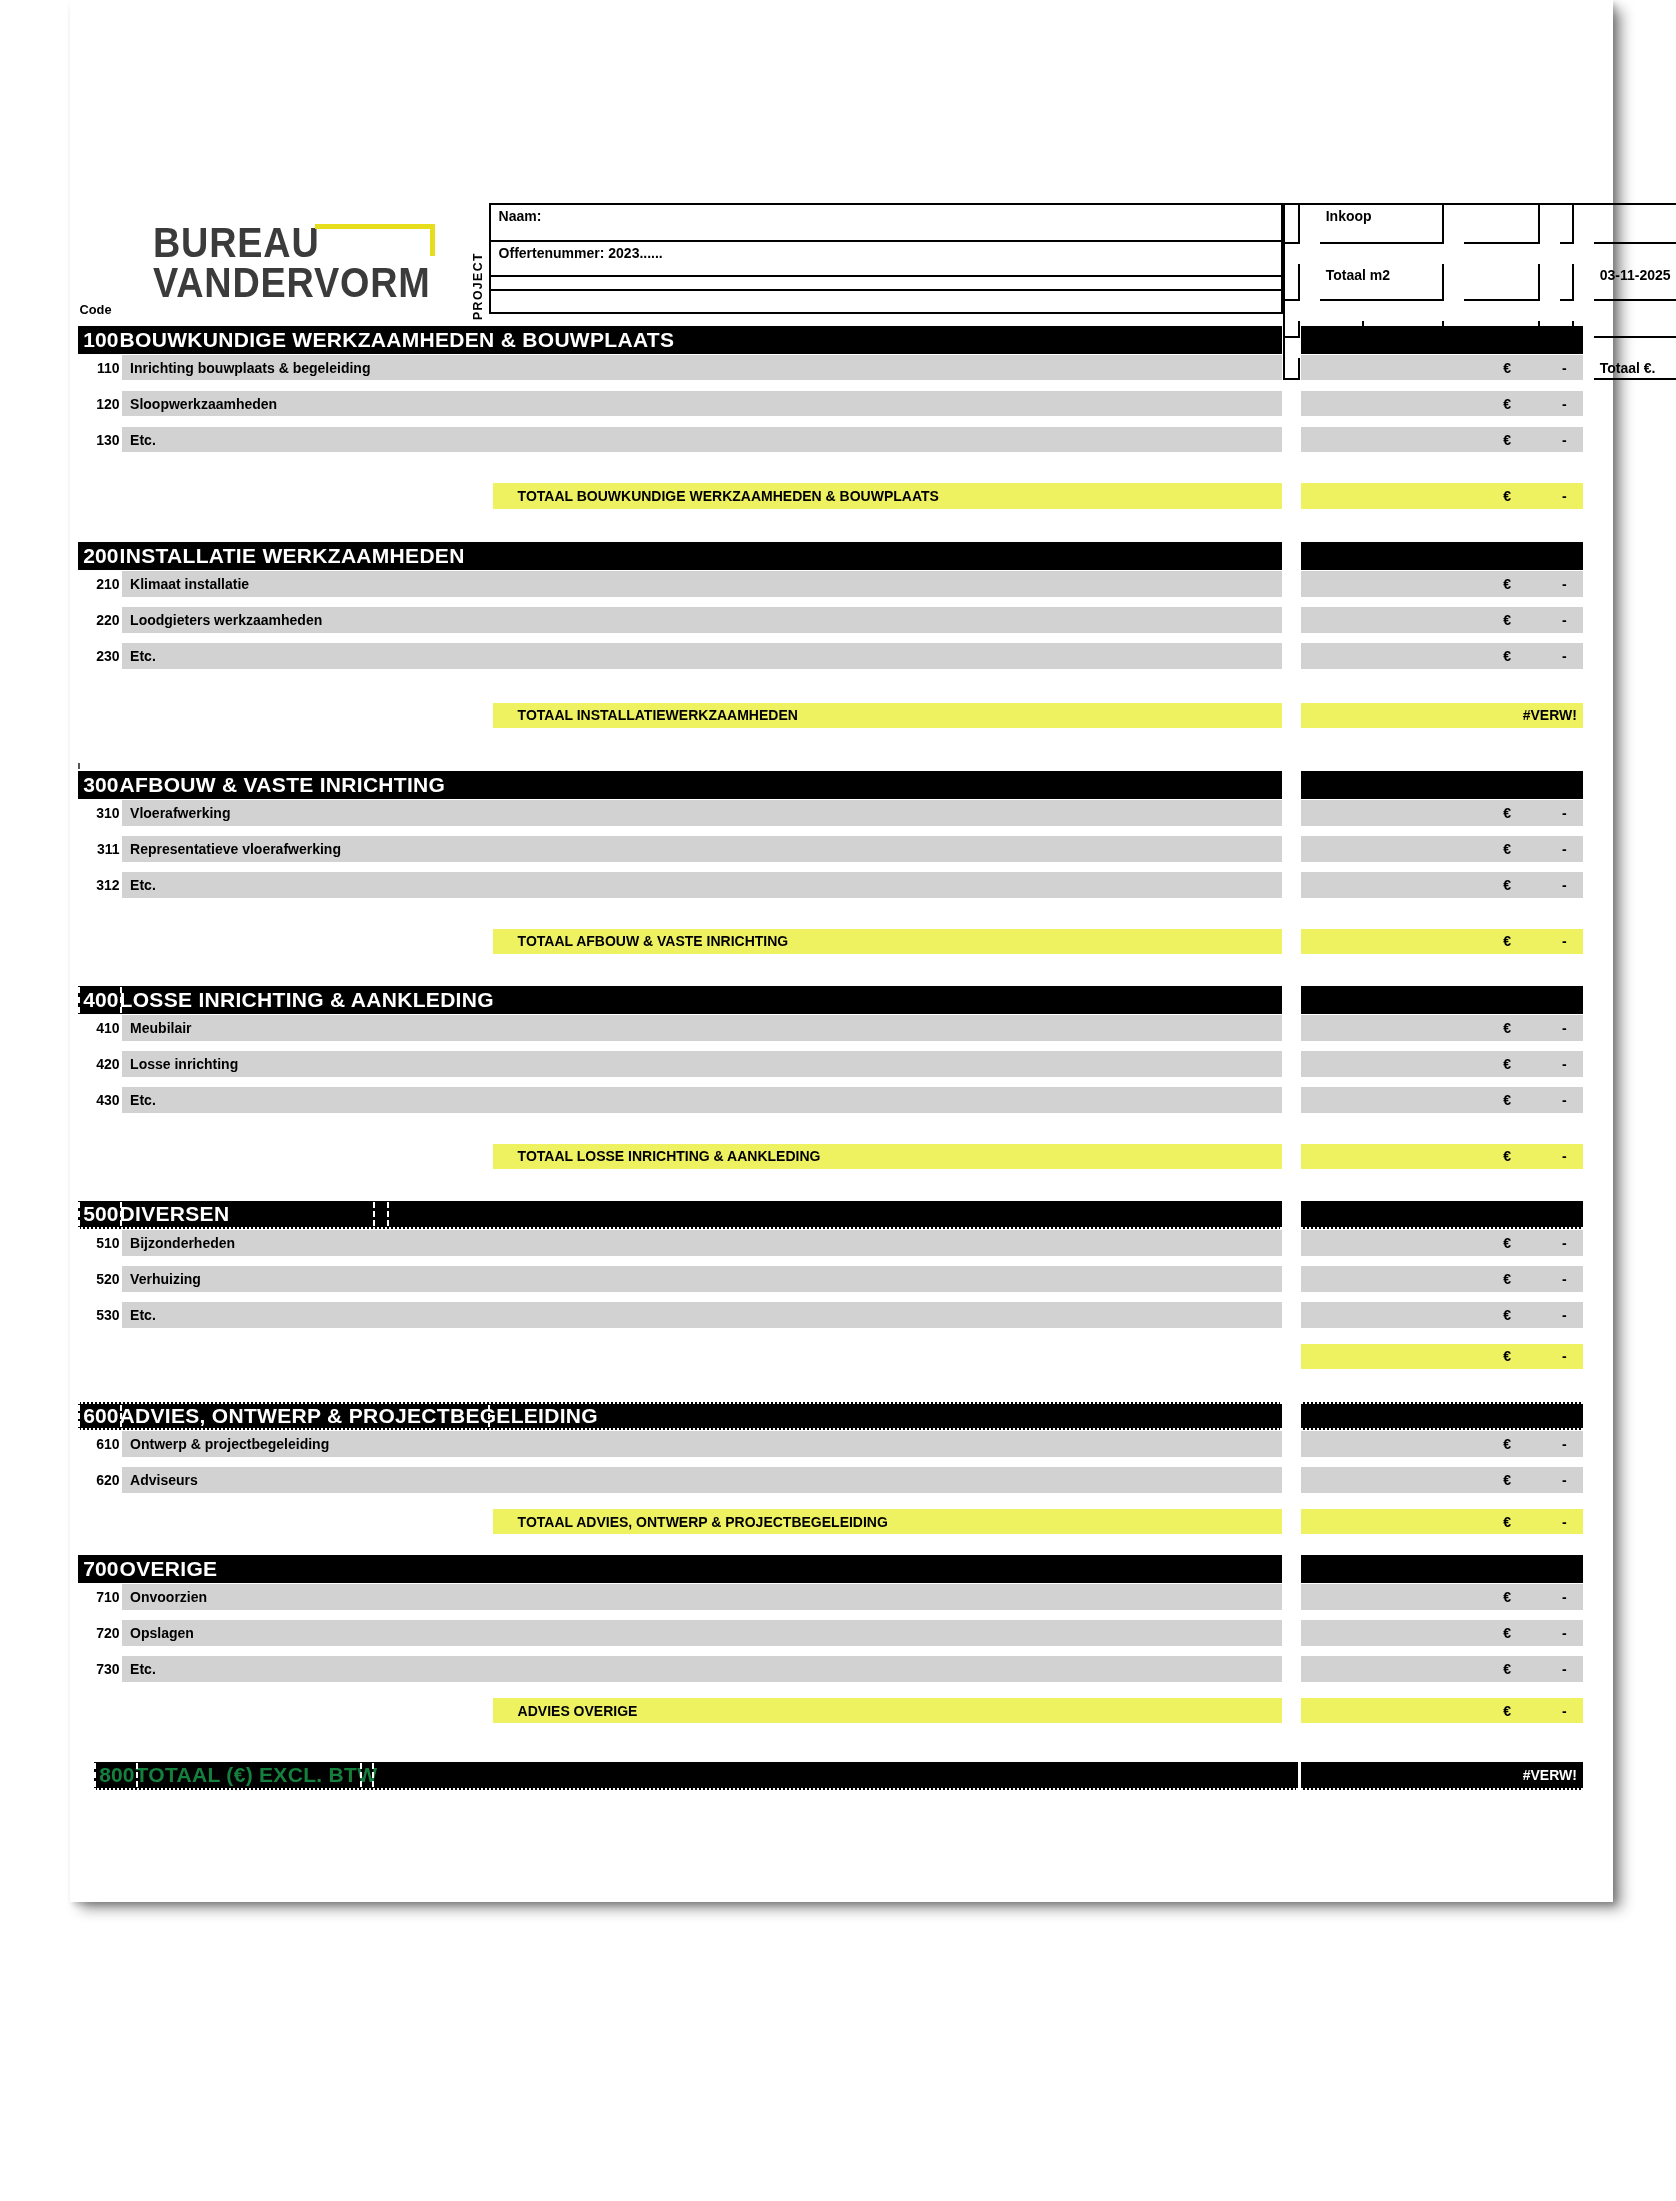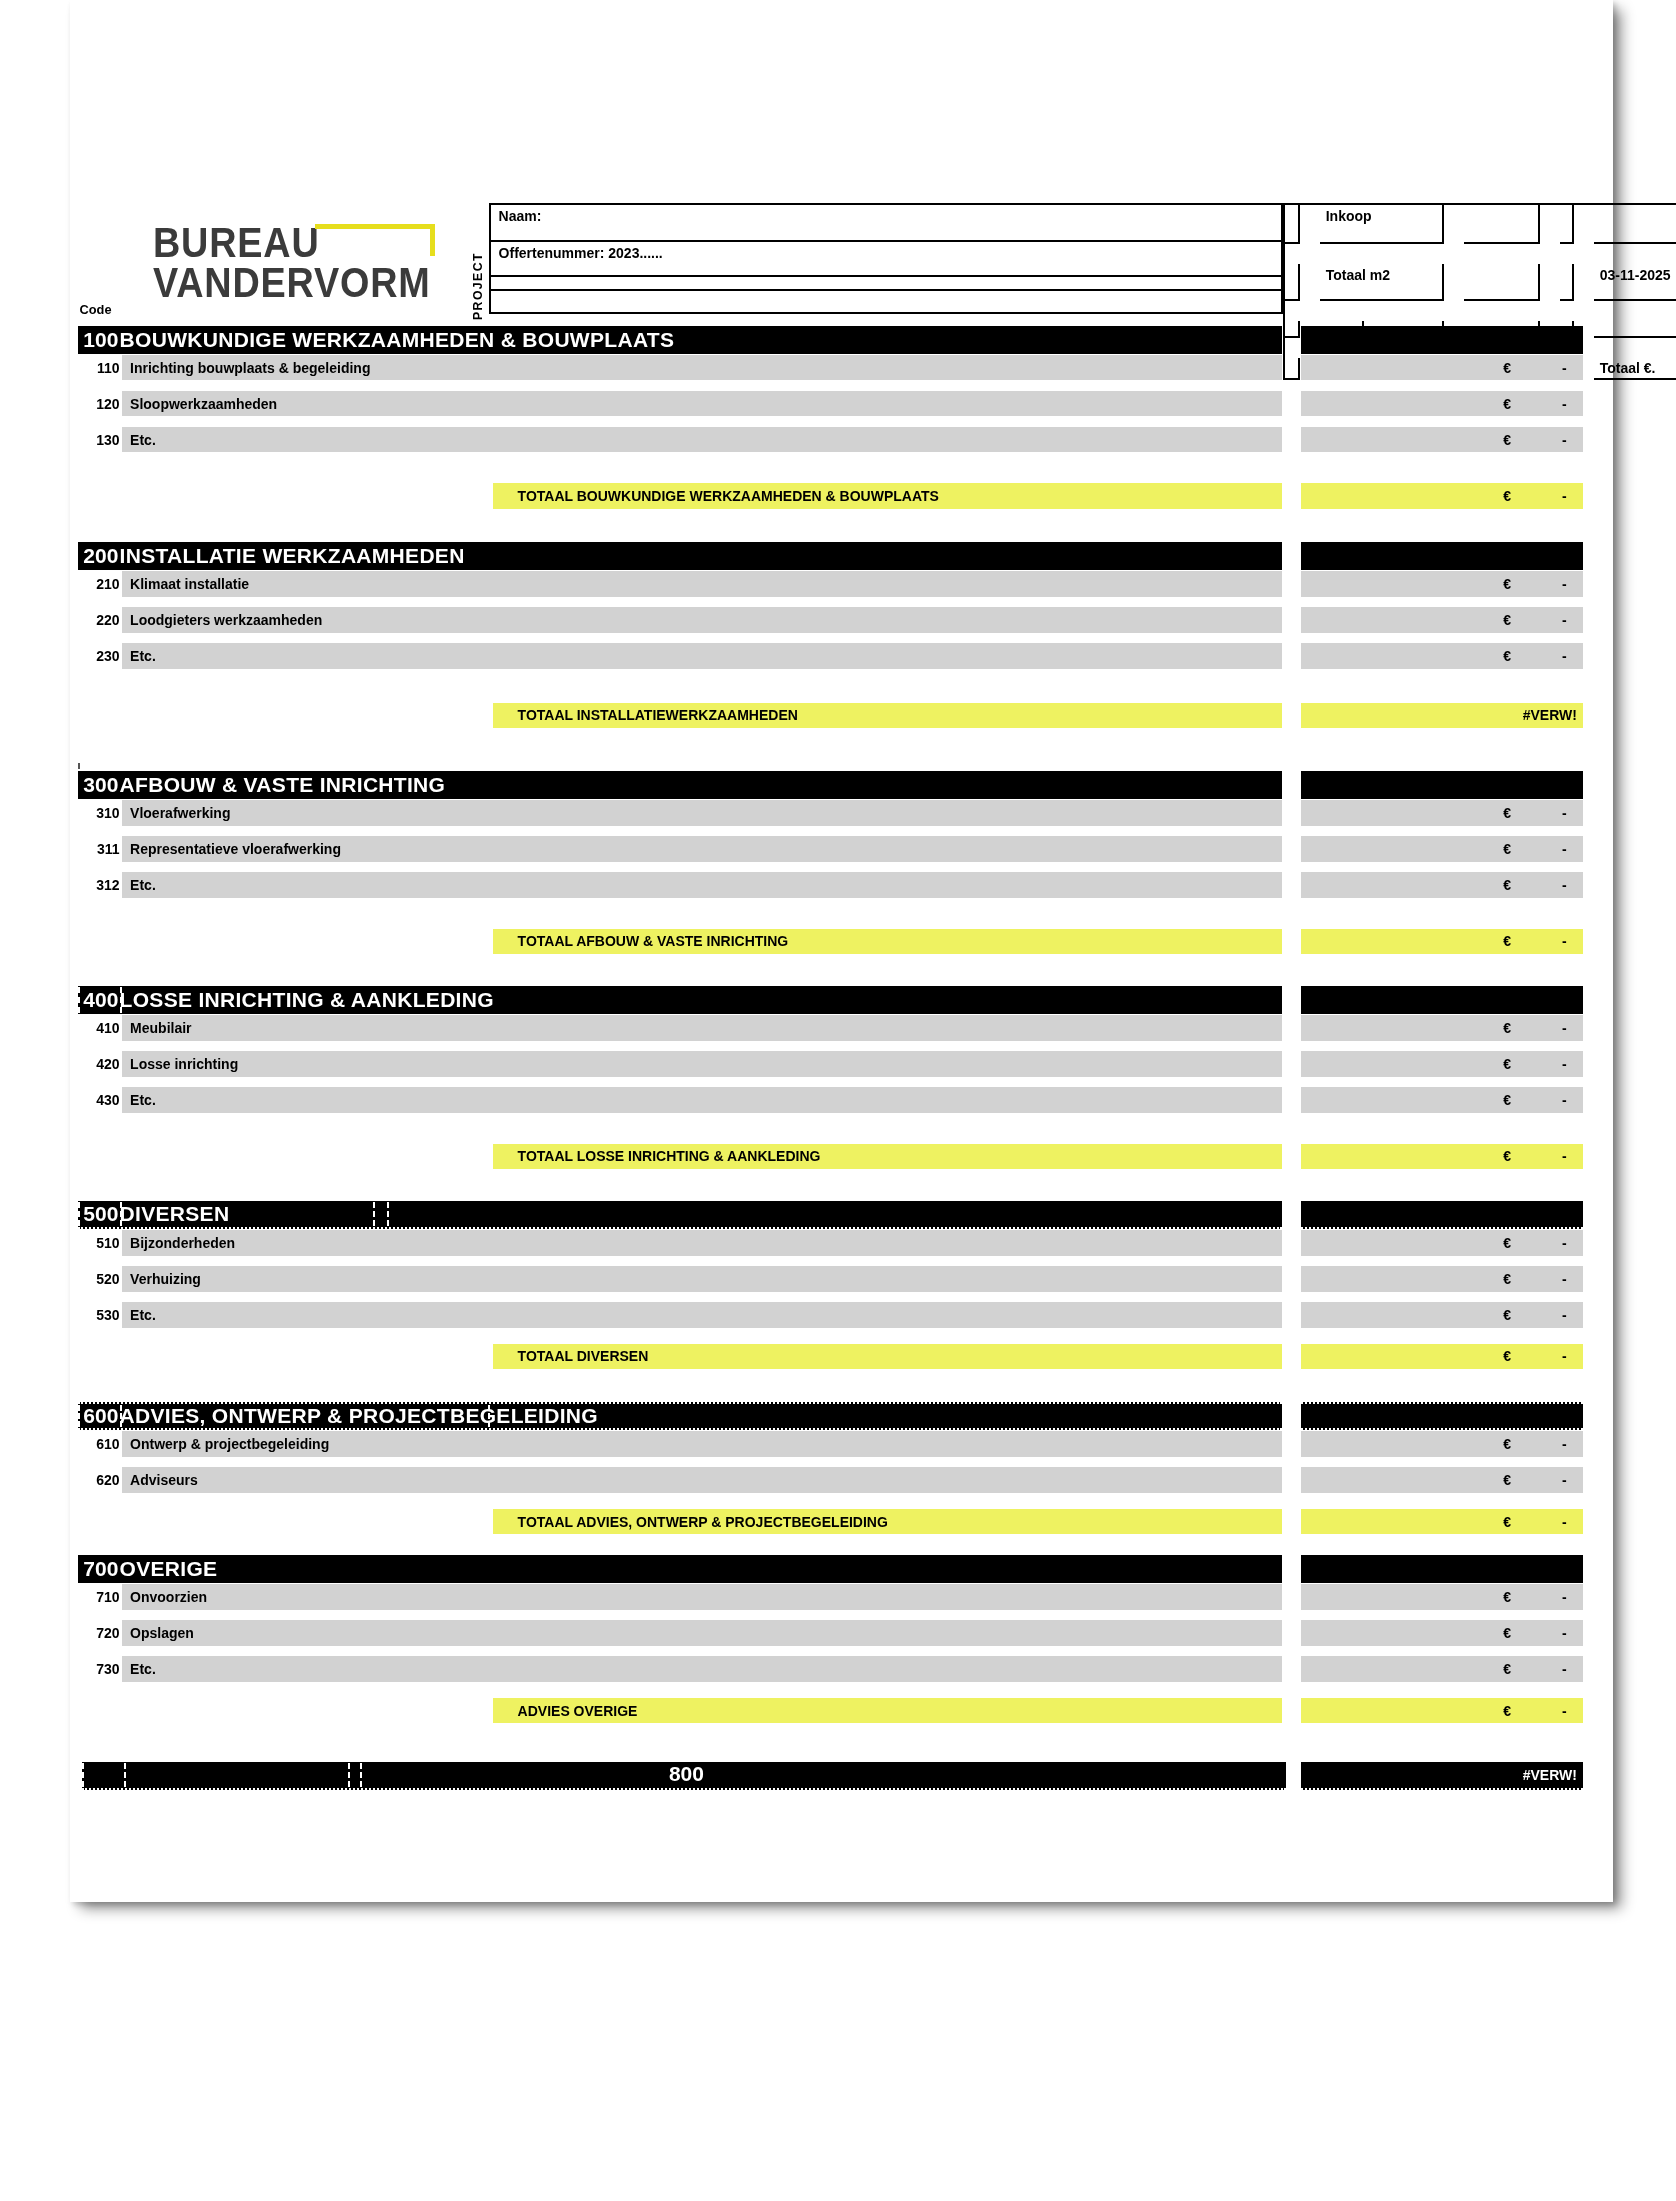--- a/index.html
+++ b/index.html
@@ -43,22 +43,22 @@
          display:flex;align-items:center;justify-content:flex-end;box-sizing:border-box;
          padding-right:16px;font-size:14px;font-weight:bold;}
   .rcell .cur{margin-right:51px;}
   .trow{position:relative;height:25.6px;}
   .tbar{position:absolute;left:415px;top:0;width:789px;height:25.6px;background:#eef261;
         display:flex;align-items:center;padding-left:25px;box-sizing:border-box;font-size:14px;font-weight:bold;white-space:nowrap;}
   .trow .rcell{background:#eef261;}
   .rcell.err{padding-right:5.7px;}
   
   .grow{position:relative;height:28px;}
-  .gbar-l{position:absolute;left:4px;top:0;width:1204px;height:28px;background:#000;color:#ffffff;
-          display:flex;align-items:center;box-sizing:border-box;flex-direction:column;}
+  .gbar-l{position:absolute;left:16px;top:0;width:1204px;height:28px;background:#000;color:#15803d;
+          display:flex;align-items:center;box-sizing:border-box;}
   .gbar-r{position:absolute;left:1223px;top:0;width:282px;height:28px;background:#000;color:#fff;
           display:flex;align-items:center;justify-content:flex-end;padding-right:5.7px;
           box-sizing:border-box;font-size:14px;font-weight:bold;}
   .vd{position:absolute;top:0.9px;bottom:0.9px;border-left:2.4px dashed #fff;width:0;}
   .dotb{border-bottom:2.8px dotted #fff;}
   .dott{border-top:2.8px dotted #fff;}
   .pbmark{position:absolute;border-left:2.4px dashed #555;width:0;}
 </style>
 </head>
 <body>
@@ -347,23 +347,20 @@
         <span class="icode">530</span>
         <div class="ibar">
             <span>Etc.</span>
           </div>
         <div class="rcell">
             <span class="cur">€</span>
             <span>-</span>
           </div>
       </div>
       <div class="trow" style="margin-top:16px;">
-        <div class="tbar">
-            <span>TOTAAL DIVERSEN</span>
-          </div>
         <div class="rcell">
             <span class="cur">€</span>
             <span>-</span>
           </div>
       </div>
     </section>
 
     <section style="margin-bottom:21px;">
       <div class="hrow">
         <div class="hbar-l dotb dott">

